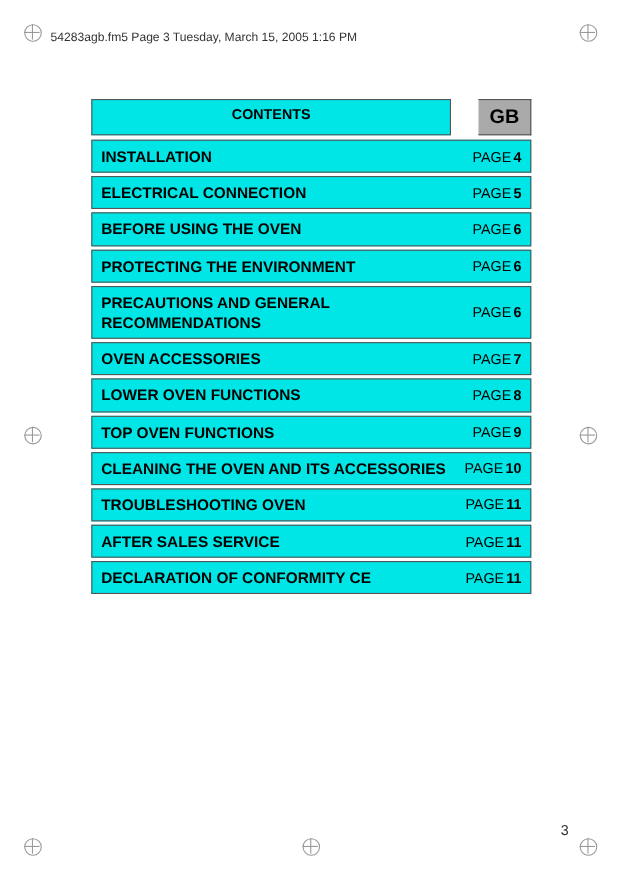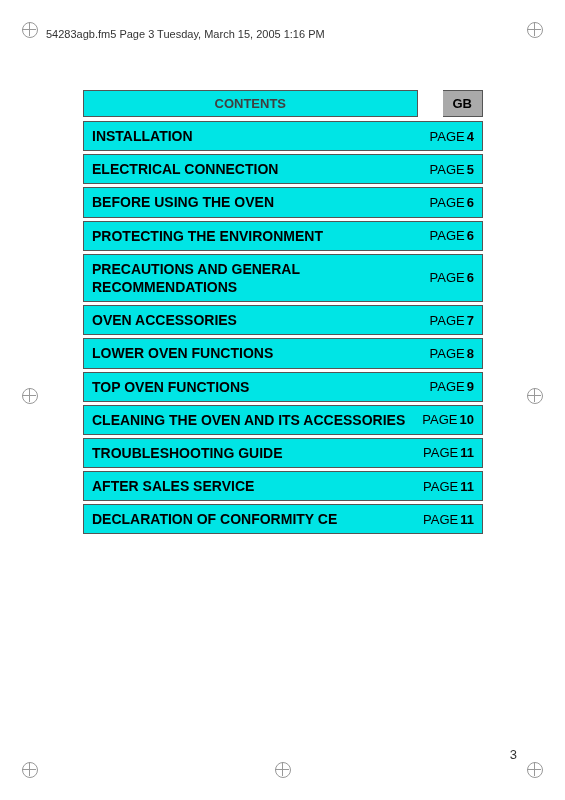--- a/index.html
+++ b/index.html
@@ -79,30 +79,30 @@
     }
 
     .contents-title-cell {
       flex: 1;
       background: #00e5e5;
       border: 1.5px solid #555;
       padding: 5px 10px;
       font-weight: bold;
       font-size: 13px;
       text-align: center;
-      color: #404040;
+      color: #000000;
     }
 
     .gb-cell {
       background: #aaa;
       border: 1.5px solid #555;
       border-left: none;
       padding: 5px 10px;
       font-weight: bold;
-      font-size: 13px;
+      font-size: 18px;
       color: #000;
       min-width: 36px;
       text-align: left;
       margin-left: 25px;
     }
 
     .toc-row {
       display: flex;
       width: 100%;
       margin-bottom: 3px;
@@ -243,21 +243,21 @@
         </span>
       </div>
       <div class="toc-row">
         <span class="toc-title">CLEANING THE OVEN AND ITS ACCESSORIES</span>
         <span class="toc-page">
           <span class="page-word">PAGE</span>
           <span class="page-num">10</span>
         </span>
       </div>
       <div class="toc-row">
-        <span class="toc-title">TROUBLESHOOTING GUIDE</span>
+        <span class="toc-title">TROUBLESHOOTING OVEN</span>
         <span class="toc-page">
           <span class="page-word">PAGE</span>
           <span class="page-num">11</span>
         </span>
       </div>
       <div class="toc-row">
         <span class="toc-title">AFTER SALES SERVICE</span>
         <span class="toc-page">
           <span class="page-word">PAGE</span>
           <span class="page-num">11</span>

